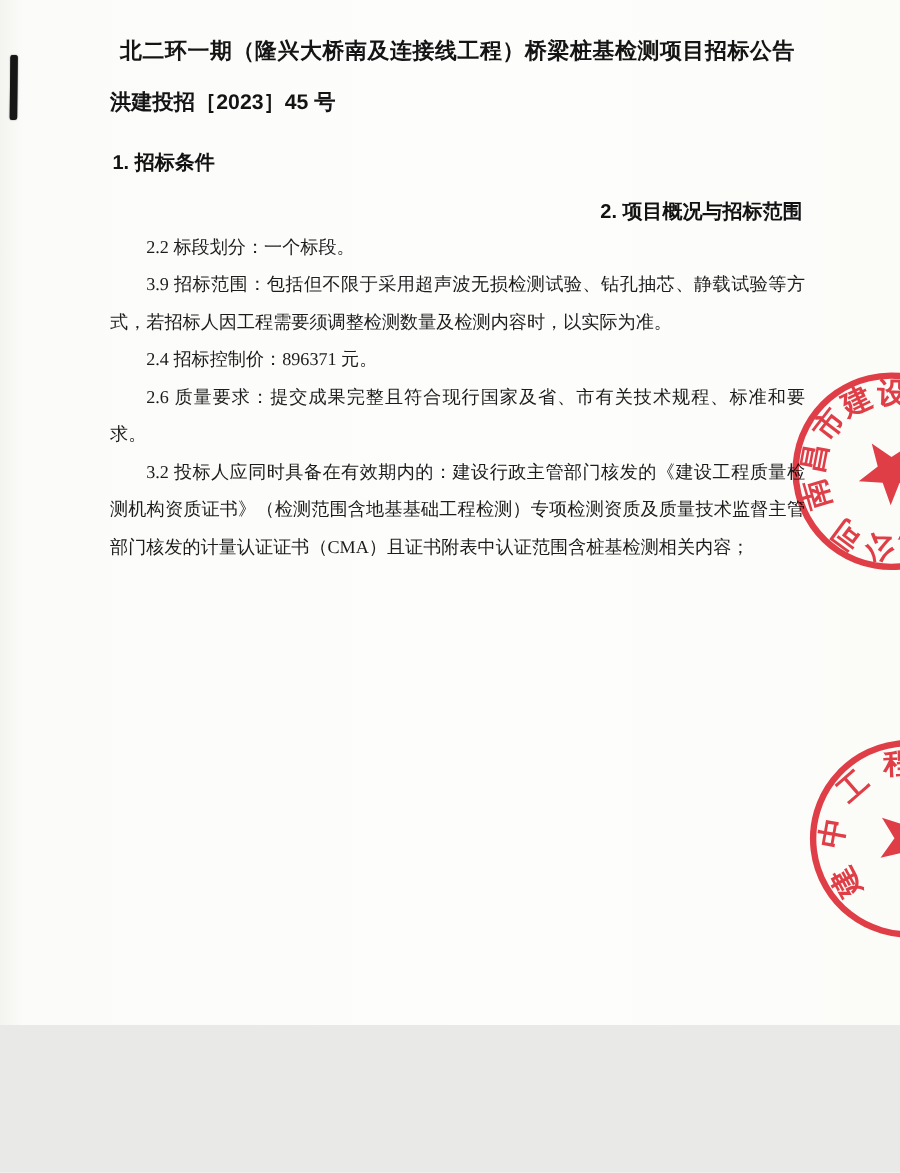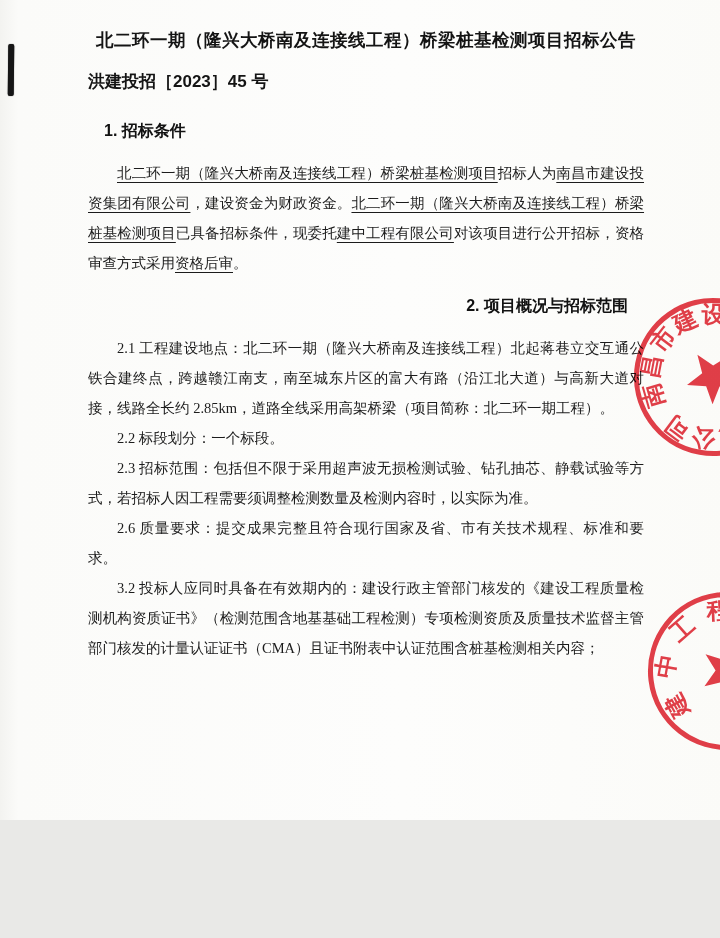--- a/index.html
+++ b/index.html
@@ -23,21 +23,21 @@
     margin-top:27px;text-align:center;
     font-family:"Liberation Sans","DejaVu Sans",sans-serif;
     font-weight:bold;font-size:17.5px;line-height:26px;letter-spacing:.5px;color:#141414;
   }
   .doc-number{
     margin-top:17px;text-align:left;
     font-family:"Liberation Sans","DejaVu Sans",sans-serif;
     font-weight:bold;font-size:17px;color:#141414;
   }
   .sec-heading{
-    margin:16px;font-family:"Liberation Sans","DejaVu Sans",sans-serif;
+    margin:2px;font-family:"Liberation Sans","DejaVu Sans",sans-serif;
     font-weight:bold;font-size:16px;line-height:22px;color:#121212;
   }
   #h1{margin-top:27px;}
   #h2{margin-top:17px;text-align:right;}
   #h3{margin-top:19px;}
   p.body-p{
     margin:0;font-size:14.5px;line-height:30px;
     text-align:justify;text-justify:inter-ideograph;
   }
   p.indent{text-indent:2em;}
@@ -56,26 +56,25 @@
 <div class="page">
 
   <div class="scan-bar"></div>
 
   <div class="content">
 
     <div class="title">北二环一期（隆兴大桥南及连接线工程）桥梁桩基检测项目招标公告</div>
     <div class="doc-number">洪建投招［2023］45 号</div>
 
     <h2 class="sec-heading" id="h1">1. 招标条件</h2>
-    <p class="body-p indent mt16"><span class="u">北二环一期（隆兴大桥南及连接线工程）桥梁桩基检测项目</span><span>招标人为</span><span class="u">南昌市建设投资集团有限公司</span><span>，建设资金为财政资金。</span><span class="u">北二环一期（隆兴大桥南及连接线工程）桥梁桩基检测项目</span><span>已具备招标条件，现委托</span><span class="u">建中工程有限公司</span><span>对该项目进行公开招标，资格审查方式采用</span><span class="u">资格后审</span><span>。</span></p>
 
     <h2 class="sec-heading" id="h2">2. 项目概况与招标范围</h2>
-    <p class="body-p indent mt12">2.1 工程建设地点：北二环一期（隆兴大桥南及连接线工程）北起蒋巷立交互通公铁合建终点，跨越赣江南支，南至城东片区的富大有路（沿江北大道）与高新大道对接，线路全长约 2.85km，道路全线采用高架桥梁（项目简称：北二环一期工程）。</p>
     <p class="body-p indent mt8">2.2 标段划分：一个标段。</p>
-    <p class="body-p indent mt8">2.3 招标范围：包括但不限于采用超声波无损检测试验、钻孔抽芯、静载试验等方式，若招标人因工程需要须调整检测数量及检测内容时，以实际为准。</p>
+    <p class="body-p indent mt8">3.9 招标范围：包括但不限于采用超声波无损检测试验、钻孔抽芯、静载试验等方式，若招标人因工程需要须调整检测数量及检测内容时，以实际为准。</p>
+    <p class="body-p indent mt8">2.4 招标控制价：896371 元。</p>
     <p class="body-p indent">2.6 质量要求：提交成果完整且符合现行国家及省、市有关技术规程、标准和要求。</p>
 
     <p class="body-p indent">3.2 投标人应同时具备在有效期内的：建设行政主管部门核发的《建设工程质量检测机构资质证书》（检测范围含地基基础工程检测）专项检测资质及质量技术监督主管部门核发的计量认证证书（CMA）且证书附表中认证范围含桩基检测相关内容；</p>
 
   </div>
 
   <svg class="stamp" id="stamp1" viewBox="0 0 200 200">
     <defs>
       <path id="arcA" d="M100,100 m-64,0 a64,64 0 1,1 128,0 a64,64 0 1,1 -128,0"></path>
     </defs>

